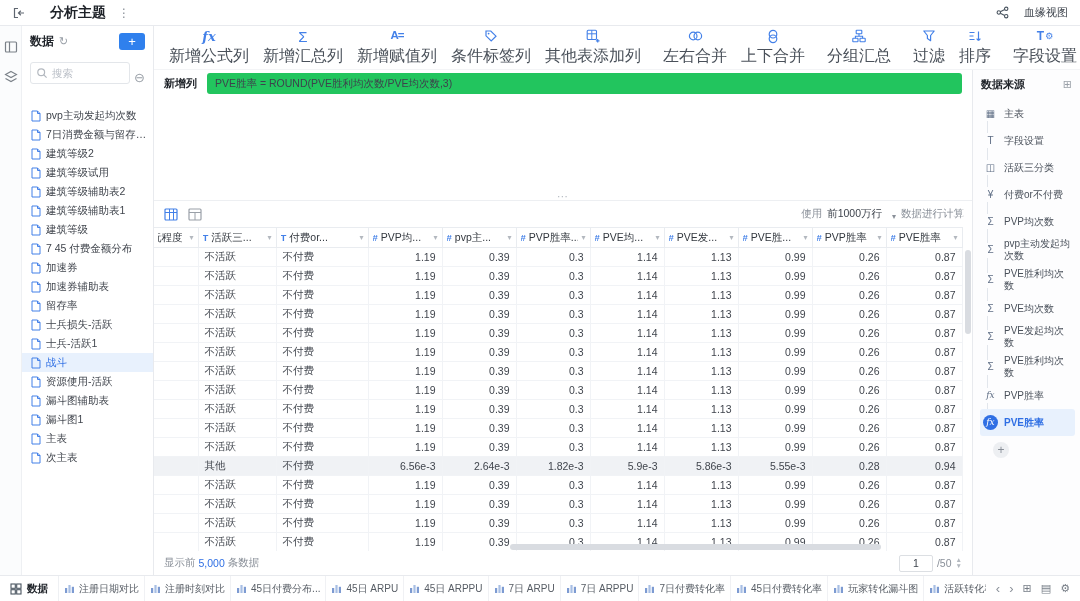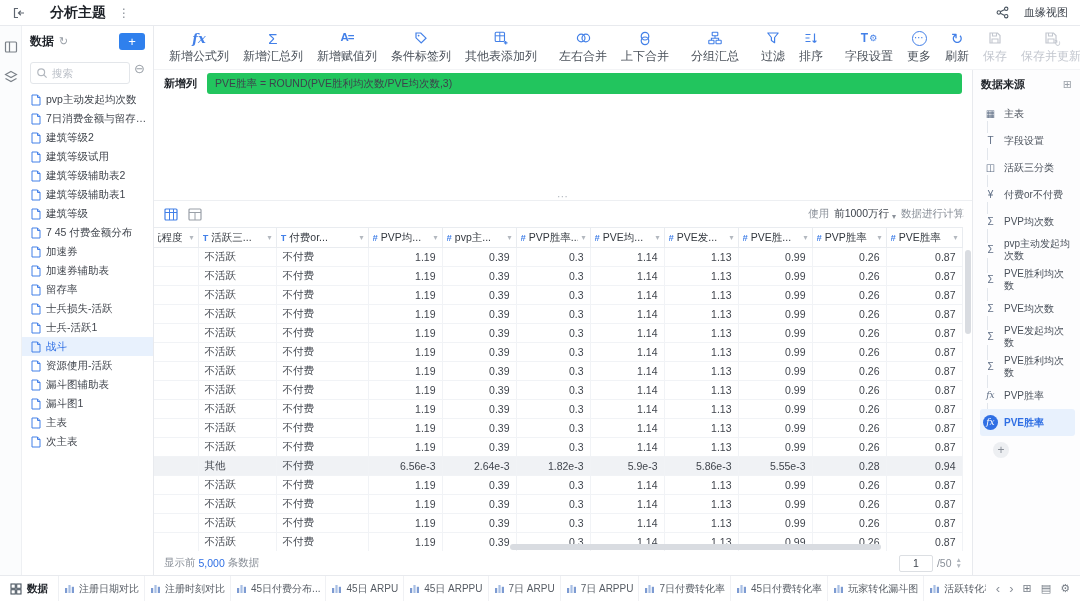--- a/index.html
+++ b/index.html
@@ -21,37 +21,37 @@
 .strip-ic{cursor:pointer}
 
 
 .sidebar{flex:none;width:132px;background:#fff;border-right:1px solid #e8eaee;display:flex;flex-direction:column;min-height:0}
 .sb-head{flex:none;height:30px;display:flex;align-items:center;gap:5px;padding:0 8px}
 .sb-title{font-weight:bold;font-size:12px;color:#1f2329}
 .sb-sync{color:#9aa0a8;font-size:11px;cursor:pointer}
 .sb-add{margin-left:auto;width:26px;height:17px;background:#2f80ed;color:#fff;border-radius:3px;display:flex;align-items:center;justify-content:center;font-size:13px;line-height:1;cursor:pointer}
 .sb-tabs{flex:none;height:24px;display:flex;align-items:center;gap:4px;padding:0 7px;border-bottom:1px solid #f0f1f4}
 .sb-tab{font-size:9.5px;color:#61676f;background:#f2f3f5;border-radius:2px;padding:2px 3px;white-space:nowrap;cursor:pointer}
-.sb-search-row{flex:none;display:flex;align-items:flex-start;gap:4px;margin:6px 8px 4px}
+.sb-search-row{flex:none;display:flex;align-items:flex-end;gap:4px;margin:6px 8px 20px}
 .sb-search{flex:1;height:22px;border:1px solid #e3e6ea;border-radius:3px;display:flex;align-items:center;gap:4px;padding:0 5px;min-width:0}
 .sb-search input{border:none;outline:none;width:100%;font-size:10.5px;color:#333;background:transparent;font-family:inherit}
 .sb-search input::placeholder{color:#b9bec6}
 .sb-collapse{color:#9aa0a8;font-size:13px;cursor:pointer;line-height:1}
 .sb-list{flex:1;overflow:hidden;padding-top:2px}
 .sb-item{height:19px;display:flex;align-items:center;gap:5px;padding:0 6px 0 9px;cursor:pointer;white-space:nowrap}
 .sb-item .sb-label{font-size:10.5px;color:#40454d;overflow:hidden;text-overflow:ellipsis}
 .sb-item.selected{background:#e8f1fd}
 .sb-item.selected .sb-label{color:#2f6fe4}
 
 
 .main{flex:1;display:flex;flex-direction:column;min-width:0;background:#fff}
 .toolbar{flex:none;height:44px;display:flex;align-items:center;padding:0 6px 0 8px;border-bottom:1px solid #f3f4f6}
 .tbb{display:flex;flex-direction:column;align-items:center;justify-content:center;gap:2px;padding:0 7px;height:40px;cursor:pointer}
 .tbb-ic{height:16px;display:flex;align-items:center;justify-content:center;color:#4380e8}
-.tbb-label{font-size:12px;color:#4a515a;white-space:nowrap}
+.tbb-label{font-size:16px;color:#4a515a;white-space:nowrap}
 .tbb.disabled .tbb-ic,.tbb.disabled .tbb-label{color:#c3c7cf}
 .gl{font-size:13px;line-height:1}
 .gl-fx{font-style:italic;font-family:"DejaVu Serif","Liberation Serif",serif;font-weight:bold;font-size:13px}
 .gl-sigma{font-size:15px}
 .gl-assign{font-size:11.5px;font-weight:bold;letter-spacing:-1px}
 .gl-refresh{font-size:15px}
 .more-circle{width:15px;height:15px;border:1.3px solid #4380e8;border-radius:50%;display:flex;align-items:center;justify-content:center;font-size:10px;line-height:0;color:#4380e8}
 .tb-divider{width:1px;height:26px;background:#e8eaee;margin:0 4px}
 .tb-spacer{flex:1}
 .save-wrap{position:relative}
@@ -63,21 +63,21 @@
 .formula-row{flex:none;height:27px;display:flex;align-items:center;gap:10px;padding:0 10px}
 .formula-tag{font-weight:bold;font-size:11px;color:#1f2329;white-space:nowrap}
 .formula-chip{flex:1;height:21px;background:#22c55e;border-radius:3px;display:flex;align-items:center;padding:0 8px;font-size:10.5px;color:#3d434c;overflow:hidden;white-space:nowrap;cursor:text}
 .formula-space{flex:none;height:104px;position:relative;border-bottom:1px solid #edeff2}
 .resize-dots{position:absolute;left:50%;bottom:-3px;transform:translateX(-50%);color:#b6bbc2;font-size:11px;letter-spacing:1px;cursor:row-resize}
 
 
 .tbl-controls{flex:none;height:26px;display:flex;align-items:center;gap:6px;padding:0 8px}
 .view-ic{width:18px;height:16px;display:flex;align-items:center;justify-content:center;cursor:pointer;border-radius:2px}
 .tbl-usage{margin-left:auto;display:flex;align-items:center;gap:5px;font-size:10.5px;color:#8a9099}
-.usage-select{display:flex;align-items:flex-end;gap:3px;color:#3d434c;cursor:pointer}
+.usage-select{display:flex;align-items:flex-end;gap:10px;color:#3d434c;cursor:pointer}
 .usage-caret{color:#8a9099;font-size:8px}
 .tbl-wrap{flex:1;position:relative;overflow:hidden;padding-right:10px}
 table.grid{border-collapse:collapse;table-layout:fixed;width:808px}
 .grid th{height:20px;border:1px solid #e9ecf0;background:#fff;padding:0 4px;font-weight:normal}
 .grid th:first-child,.grid td:first-child{border-left:none}
 .th-inner{display:flex;align-items:center;gap:3px;overflow:hidden}
 .th-inner.clip .col-label{margin-left:-7px}
 .col-type{flex:none;font-size:9.5px;font-weight:bold;color:#4380e8}
 .col-type:empty{display:none}
 .col-label{font-size:10.5px;color:#33383f;white-space:nowrap;overflow:hidden}

